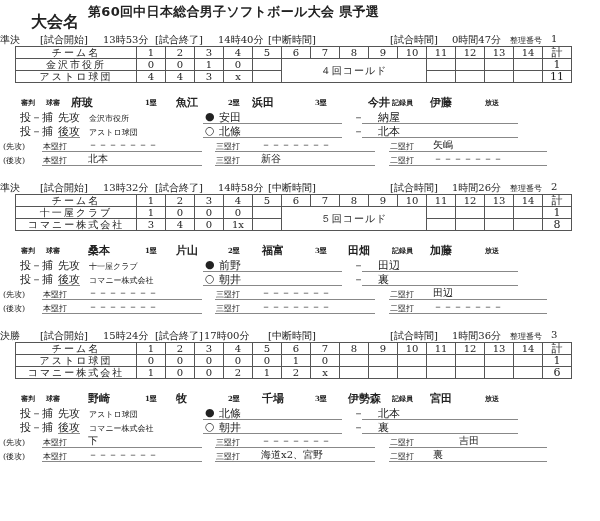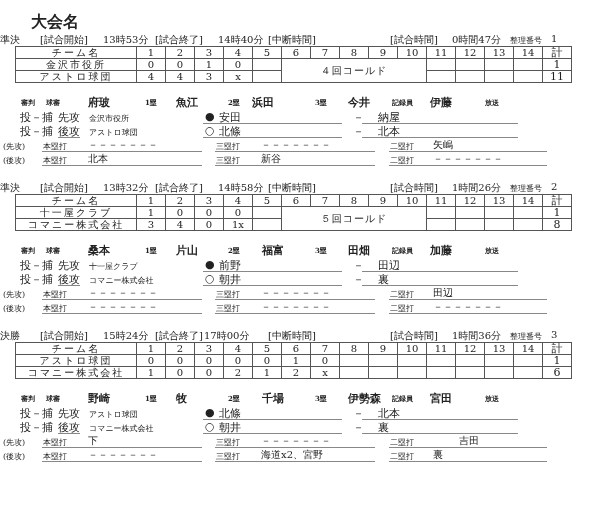--- a/index.html
+++ b/index.html
@@ -31,20 +31,21 @@
   .pname { font-size: 11px; }
   .hr-side { font-size: 8px; top: 3px !important; }
   .hr-lbl { font-size: 8px; top: 3px !important; }
   .hr-val { font-size: 10px; }
 </style>
 </head>
 <body>
 
 <div class="title-row">
   <span class="title-label">大会名</span>
+  <span class="title-main">第60回中日本総合男子ソフトボール大会 県予選</span>
 </div>
 
 <div class="game" id="g0" style="top:33px">
     <div class="ghead">
       <span style="left:0px">準決</span>
       <span class="u" style="left:38px;width:522px;top:-1px;height:12px;border:none"></span>
       <span style="left:40px">[試合開始]</span>
       <span style="left:103px">13時53分</span>
       <span style="left:155px">[試合終了]</span>
       <span style="left:218px">14時40分</span>
@@ -99,27 +100,27 @@
           <td class="inn"></td>
           <td class="inn"></td>
           <td class="inn"></td>
           <td class="tot">11</td>
         </tr>
       </tbody>
     </table>
     <div class="umps">
       <span class="lbl" style="left:21px">審判</span>
       <span class="lbl" style="left:46px">球審</span>
-      <span class="nm" style="left:88px">府玻</span>
+      <span class="nm" style="left:71px">府玻</span>
       <span class="lbl" style="left:145px">1塁</span>
       <span class="nm" style="left:176px">魚江</span>
       <span class="lbl" style="left:228px">2塁</span>
       <span class="nm" style="left:252px">浜田</span>
       <span class="lbl" style="left:315px">3塁</span>
-      <span class="nm" style="left:348px">今井</span>
+      <span class="nm" style="left:368px">今井</span>
       <span class="lbl" style="left:392px">記録員</span>
       <span class="nm" style="left:430px">伊藤</span>
       <span class="lbl" style="left:485px">放送</span>
     </div>
     <div class="line" style="top:77px">
       <span class="bt-label" style="left:20px">投－捕</span>
       <span class="bt-label " style="left:58px">先攻</span>
       <span class="bt-team" style="left:89px">金沢市役所</span>
       <span class="uline" style="left:203px;width:139px"></span>
       <span class="pname" style="left:205px">●</span>

